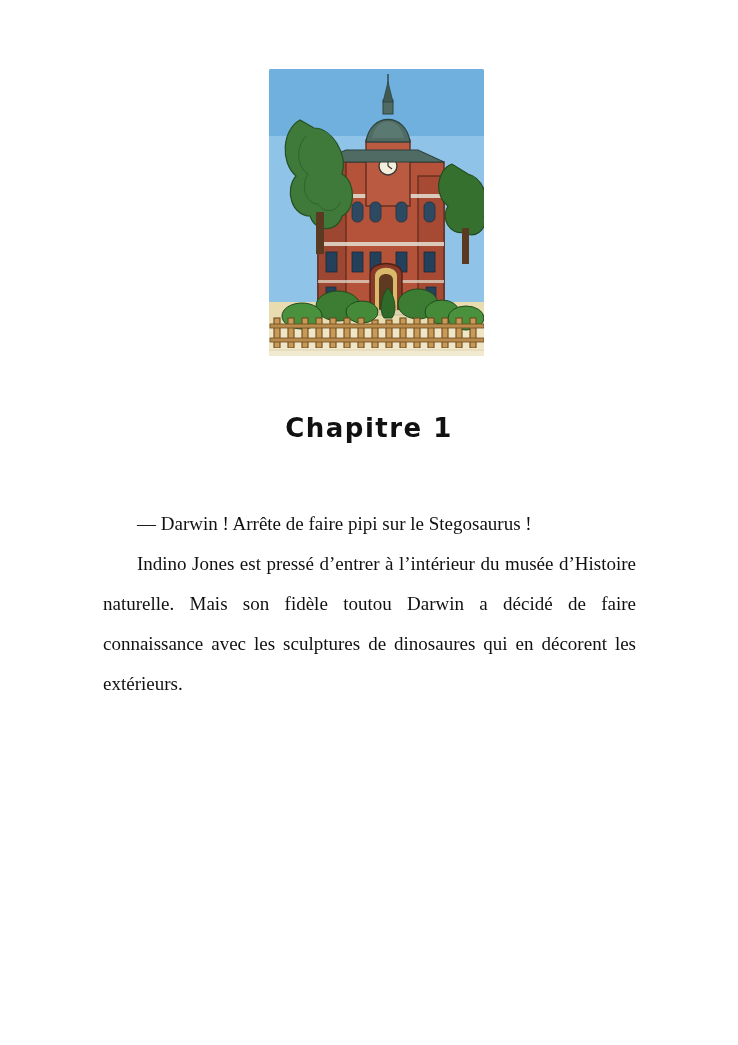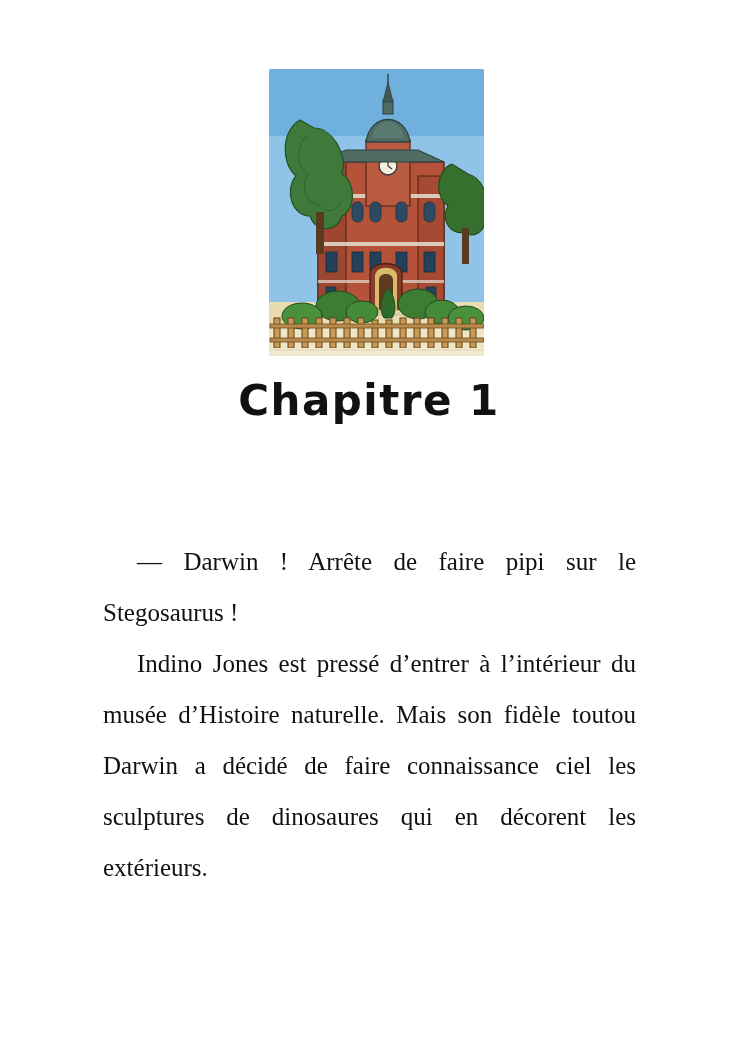--- a/index.html
+++ b/index.html
@@ -32,39 +32,39 @@
   .illo {
     width: 100%;
     height: 100%;
     display: block;
   }
 
   
   .chapter-title {
     position: absolute;
     left: 0;
-    top: 376px;
+    top: 413px;
     width: 738px;
     text-align: center;
     font-family: "DejaVu Sans", sans-serif;
     font-weight: bold;
-    font-size: 42px;
+    font-size: 26px;
     letter-spacing: 1.5px;
     color: #111111;
   }
 
   
   .body-text {
     position: absolute;
     left: 103px;
-    top: 536px;
+    top: 504px;
     width: 533px;
     font-family: "Liberation Serif", serif;
-    font-size: 25px;
-    line-height: 51px;
+    font-size: 19px;
+    line-height: 40px;
     color: #111111;
     text-align: justify;
     text-justify: inter-word;
   }
   .body-text p {
     margin: 0;
   }
   .body-text p.indent {
     text-indent: 34px;
   }
@@ -191,16 +191,16 @@
       </g>
 
       <rect x="1.2" y="1.2" width="218.6" height="290.6" fill="none" stroke="#ffffff" stroke-width="2.6"></rect>
     </svg>
   </div>
 
   <div class="chapter-title">Chapitre 1</div>
 
   <div class="body-text">
     <p class="indent">— Darwin ! Arrête de faire pipi sur le Stegosaurus !</p>
-    <p class="indent">Indino Jones est pressé d’entrer à l’intérieur du musée d’Histoire naturelle. Mais son fidèle toutou Darwin a décidé de faire connaissance ciel les sculptures de dinosaures qui en décorent les extérieurs.</p>
+    <p class="indent">Indino Jones est pressé d’entrer à l’intérieur du musée d’Histoire naturelle. Mais son fidèle toutou Darwin a décidé de faire connaissance avec les sculptures de dinosaures qui en décorent les extérieurs.</p>
   </div>
 
 </div>
 
 </body></html>

